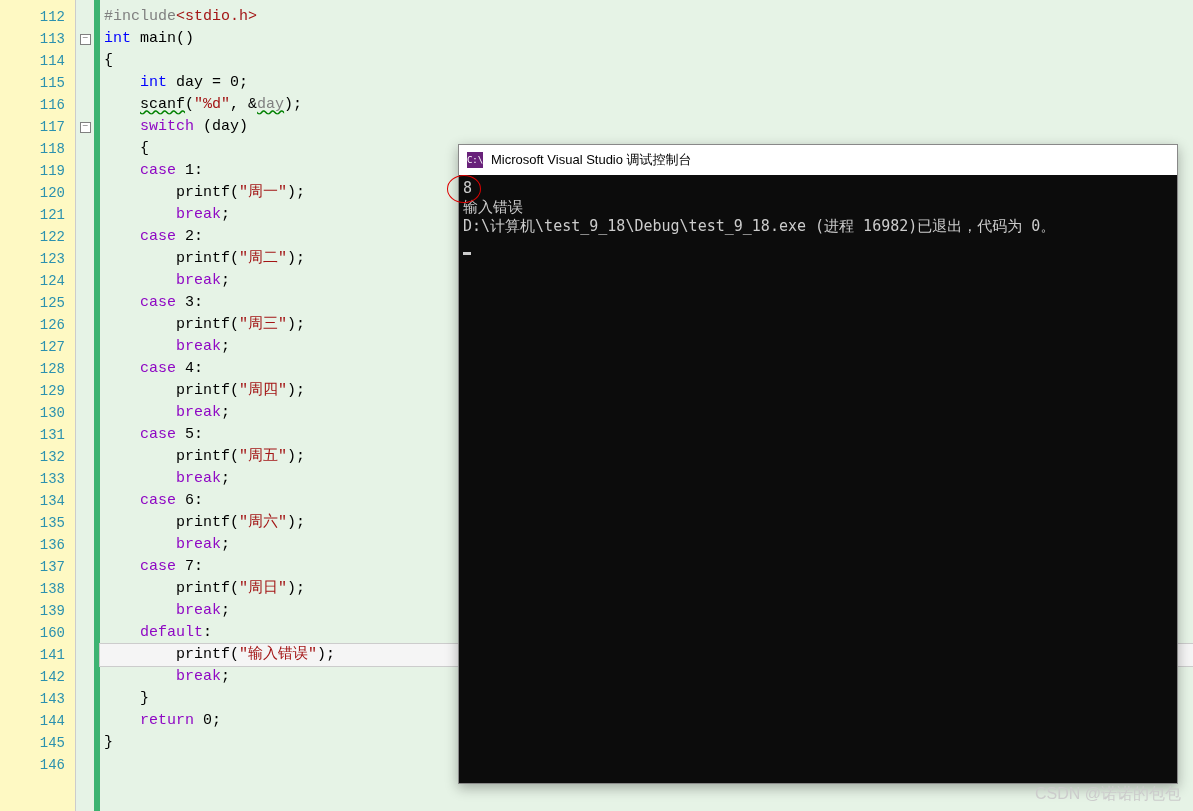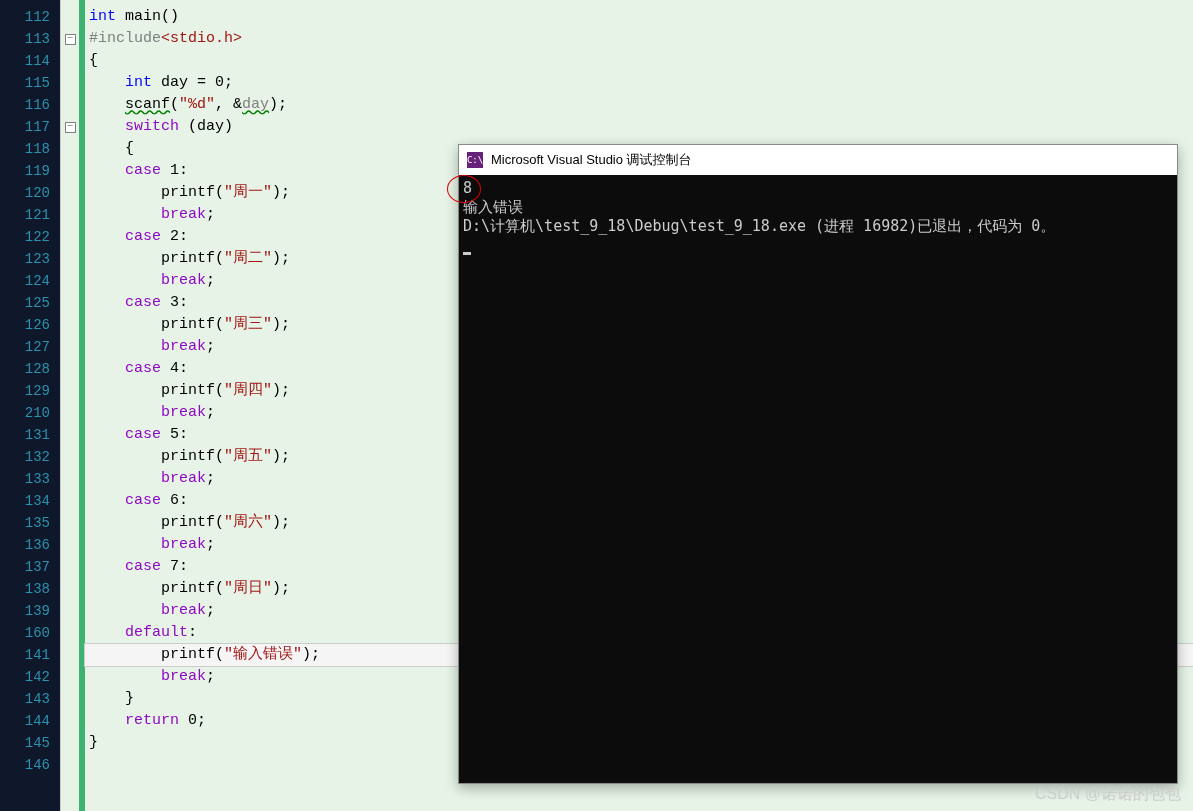--- a/index.html
+++ b/index.html
@@ -12,22 +12,22 @@
     position: relative;
     overflow: hidden;
   }
   .editor {
     position: absolute;
     left: 0; top: 0;
     width: 1193px; height: 811px;
     display: flex;
   }
   .gutter {
-    background: #0f172a;
-    width: 61px;
+    background: #fef9c3;
+    width: 76px;
     border-right: 1px solid #ccc;
     text-align: right;
     padding-top: 6px;
     color: #2b91af;
   }
   .gutter .ln {
     height: 22px;
     line-height: 22px;
     padding-right: 10px;
     color: #2b91af;
@@ -177,21 +177,21 @@
       <div class="ln">120</div>
       <div class="ln">121</div>
       <div class="ln">122</div>
       <div class="ln">123</div>
       <div class="ln">124</div>
       <div class="ln">125</div>
       <div class="ln">126</div>
       <div class="ln">127</div>
       <div class="ln">128</div>
       <div class="ln">129</div>
-      <div class="ln">210</div>
+      <div class="ln">130</div>
       <div class="ln">131</div>
       <div class="ln">132</div>
       <div class="ln">133</div>
       <div class="ln">134</div>
       <div class="ln">135</div>
       <div class="ln">136</div>
       <div class="ln">137</div>
       <div class="ln">138</div>
       <div class="ln">139</div>
       <div class="ln">160</div>
@@ -238,22 +238,22 @@
       <div class="fold"></div>
       <div class="fold"></div>
       <div class="fold"></div>
       <div class="fold"></div>
       <div class="fold"></div>
       <div class="fold"></div>
       <div class="fold"></div>
     </div>
   <div class="marginbar"></div>
   <div class="code" id="code">
+      <div class="line"><span class="inc">#include</span><span class="hdr">&lt;stdio.h&gt;</span></div>
       <div class="line"><span class="kw">int</span><span> main()</span></div>
-      <div class="line"><span class="inc">#include</span><span class="hdr">&lt;stdio.h&gt;</span></div>
       <div class="line"><span>{</span></div>
       <div class="line"><span>    </span><span class="kw">int</span><span> day = 0;</span></div>
       <div class="line"><span>    </span><span class="squiggle">scanf</span><span>(</span><span class="str">"%d"</span><span>, &amp;</span><span class="squiggle gray">day</span><span>);</span></div>
       <div class="line"><span>    </span><span class="purple">switch</span><span> (day)</span></div>
       <div class="line"><span>    {</span></div>
       <div class="line"><span>    </span><span class="purple">case</span><span> 1:</span></div>
       <div class="line"><span>        printf(</span><span class="str">"周一"</span><span>);</span></div>
       <div class="line"><span>        </span><span class="purple">break</span><span>;</span></div>
       <div class="line"><span>    </span><span class="purple">case</span><span> 2:</span></div>
       <div class="line"><span>        printf(</span><span class="str">"周二"</span><span>);</span></div>

